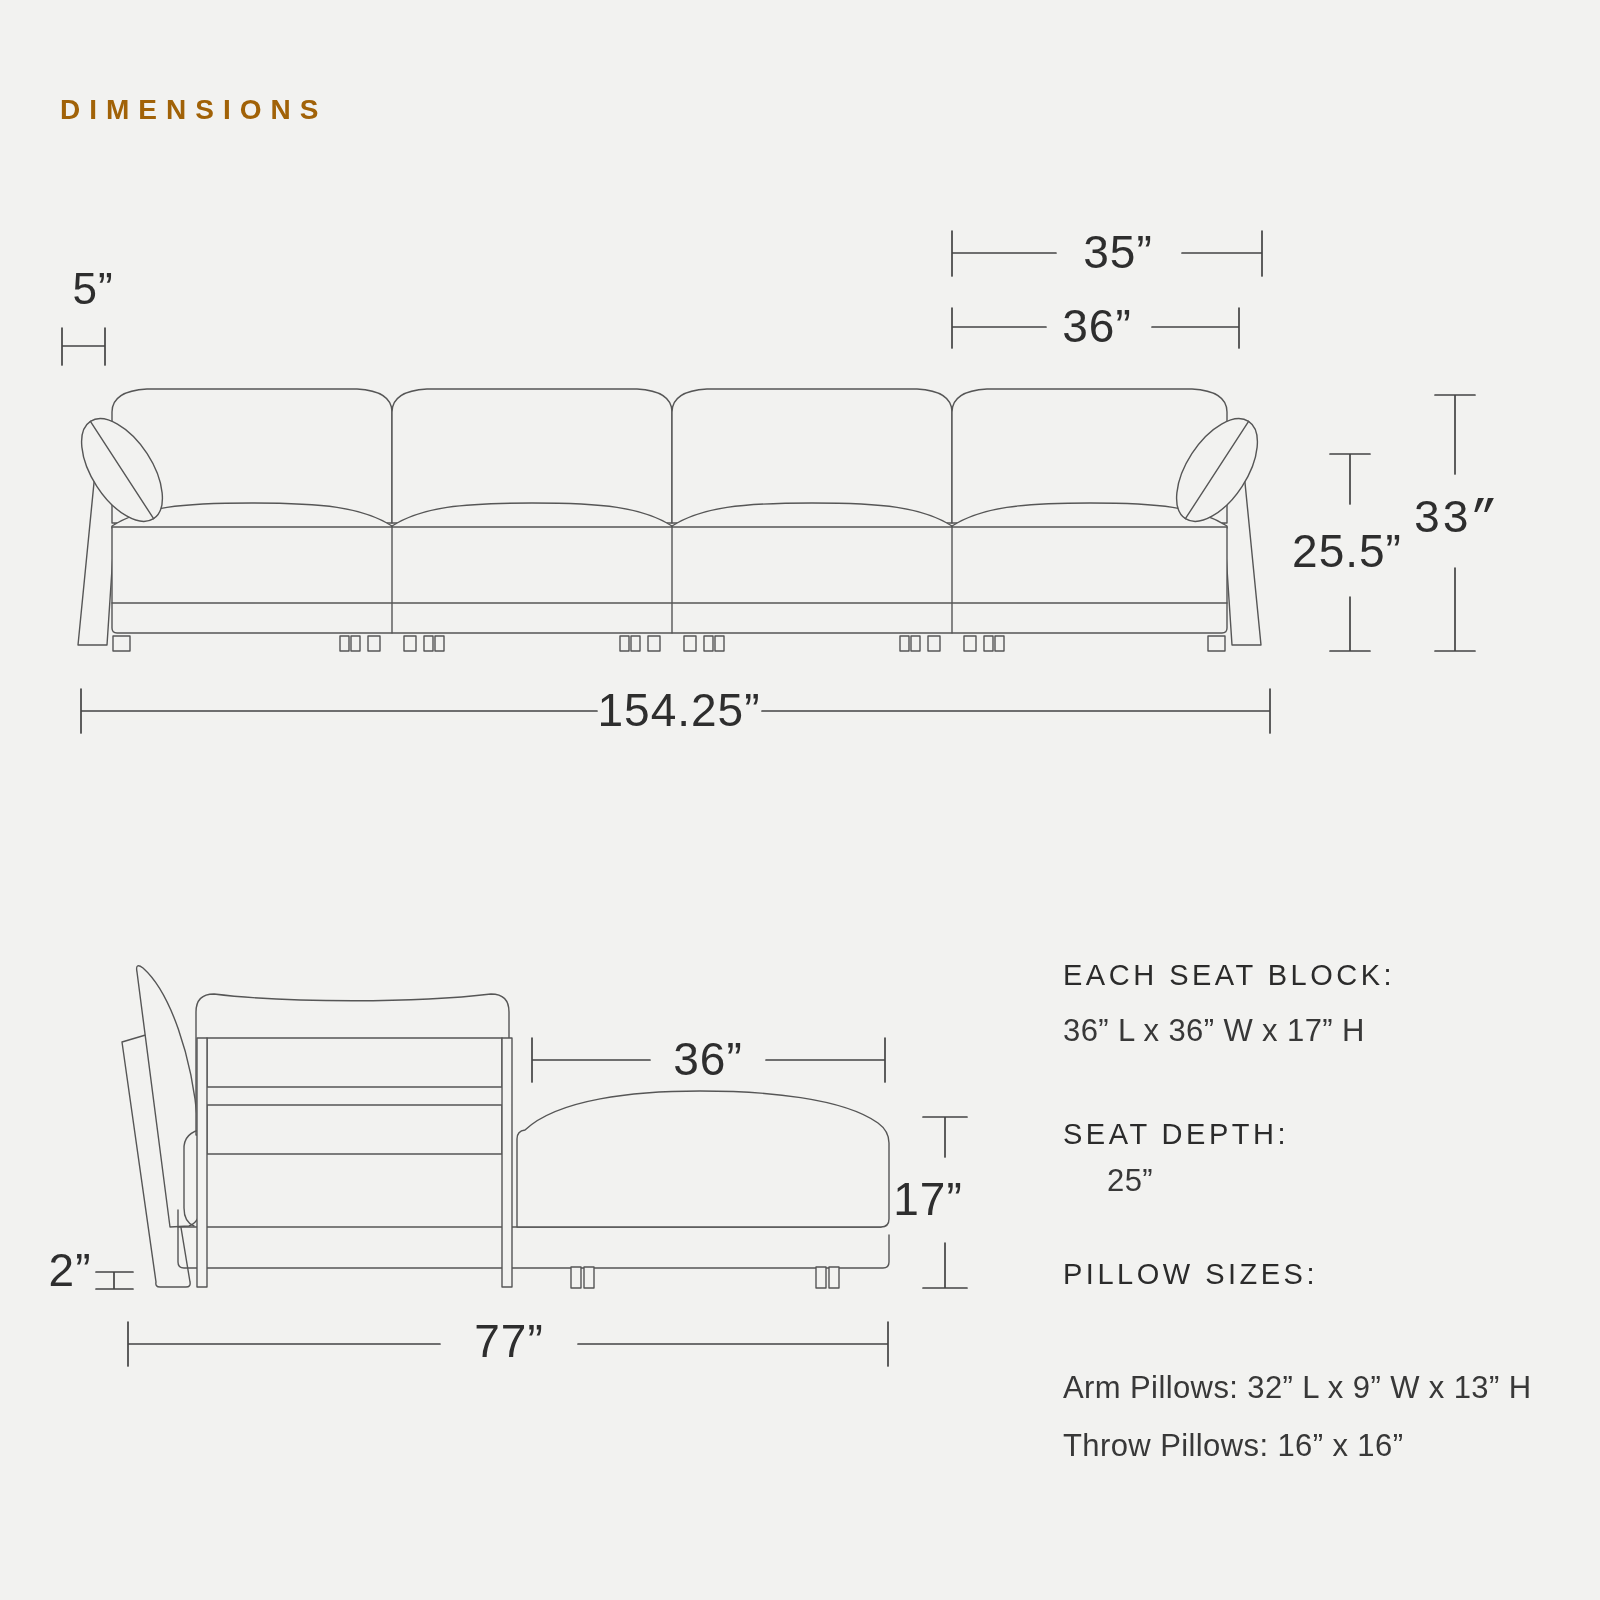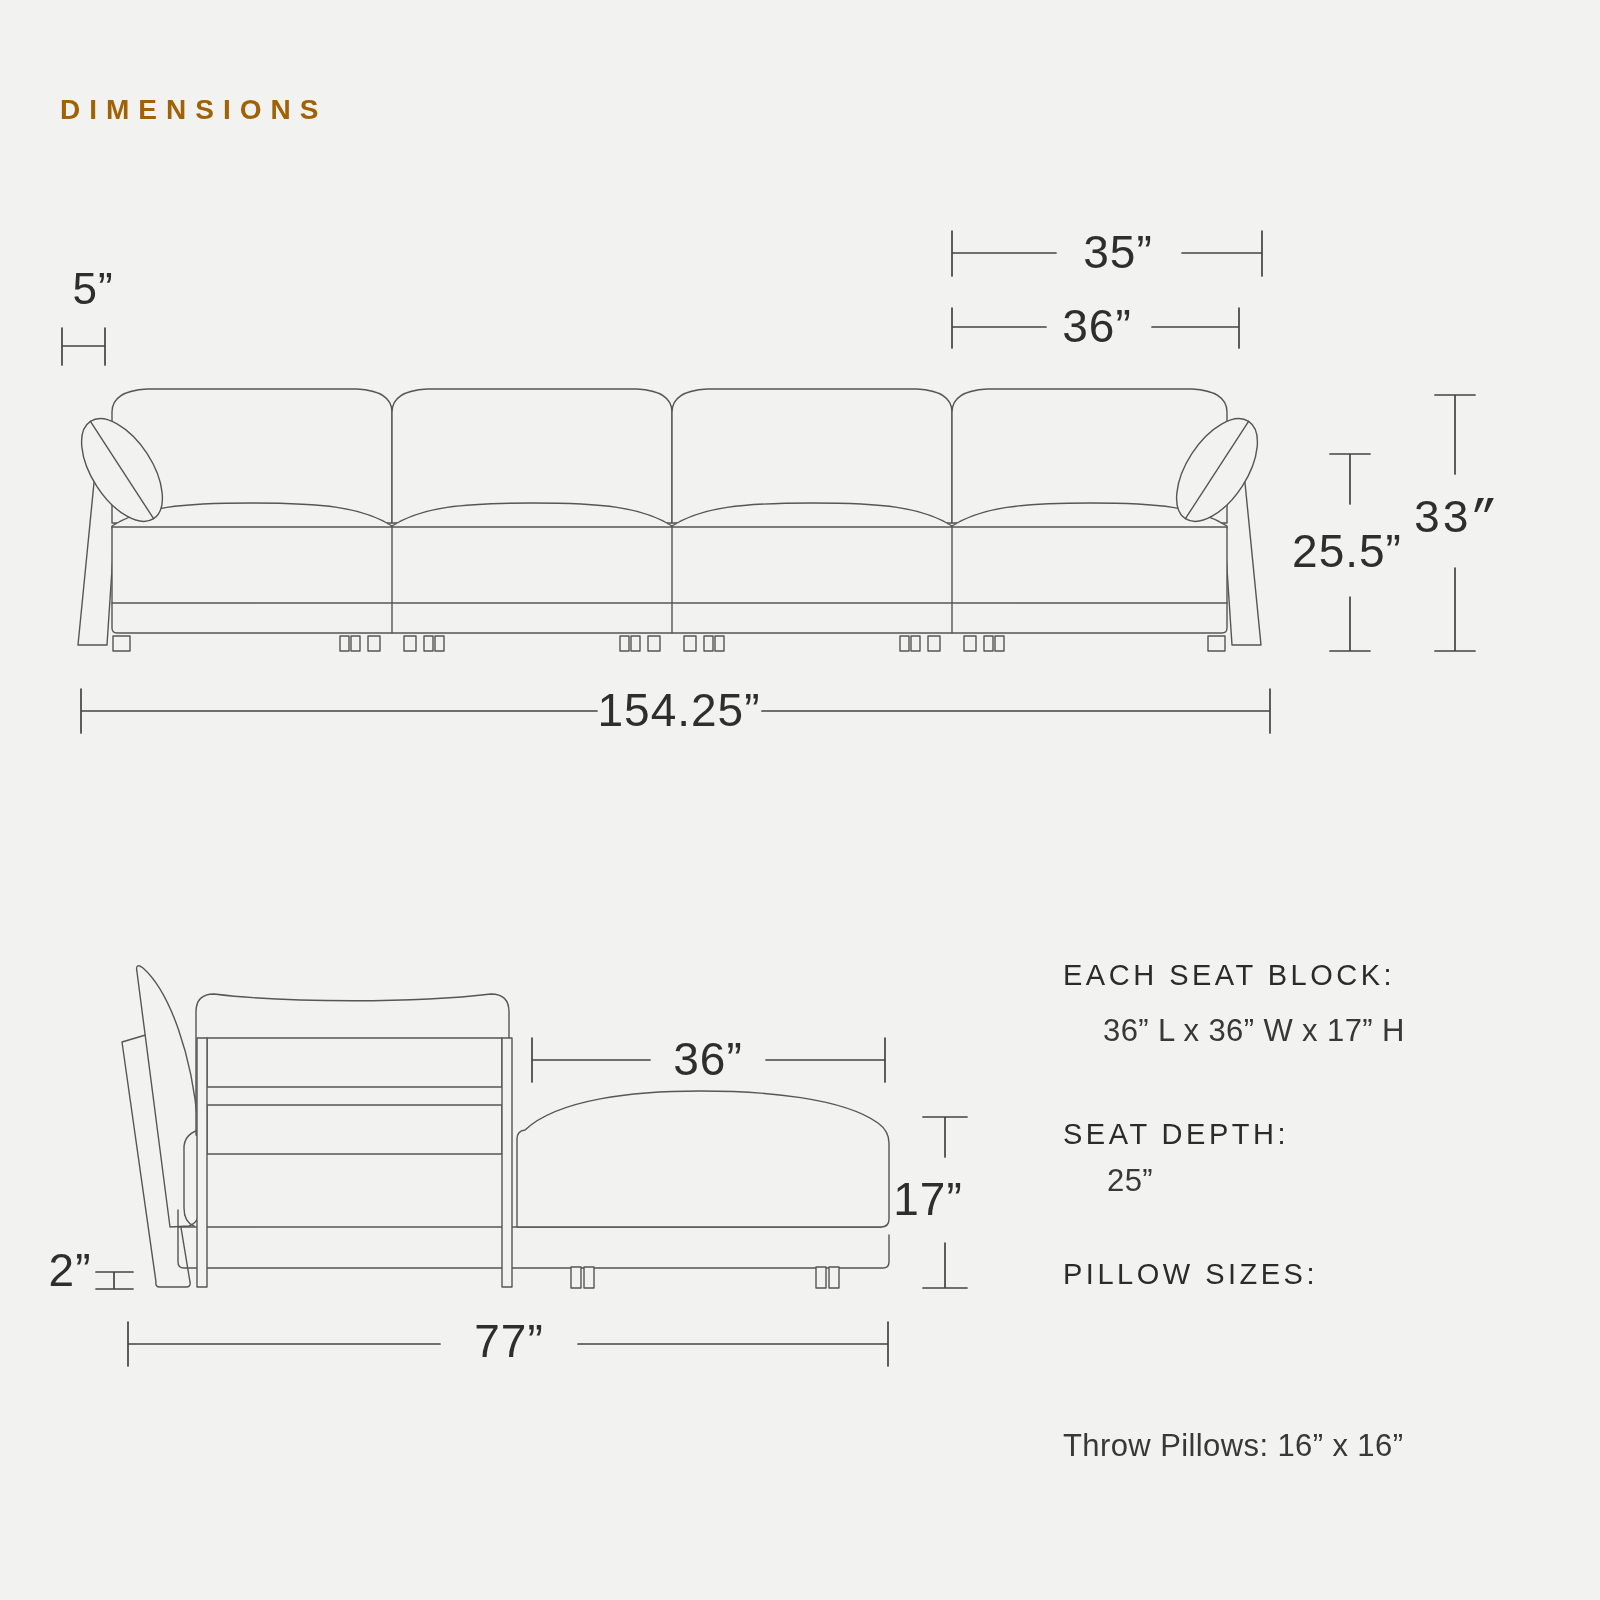--- a/index.html
+++ b/index.html
@@ -179,21 +179,22 @@
   <div class="dim-label" style="left:1347px;top:551px;">25.5”</div>
   <div class="dim-label" style="left:1456px;top:520px;font-family:Liberation Mono, monospace;">33”</div>
   <div class="dim-label" style="left:679px;top:710px;">154.25”</div>
 
   <div class="dim-label" style="left:708px;top:1059px;">36”</div>
   <div class="dim-label" style="left:928px;top:1199px;">17”</div>
   <div class="dim-label" style="left:70px;top:1270px;">2”</div>
   <div class="dim-label" style="left:509px;top:1341px;text-align:right;">77”</div>
 
   <div class="spec-h" style="top:958px;">EACH SEAT BLOCK:</div>
-  <div class="spec-v" style="top:1012px;margin-left:40px;">36” L x 36” W x 17” H</div>
+  <div class="spec-v" style="top:1012px;">36” L x 36” W x 17” H</div>
 
   <div class="spec-h" style="top:1117px;">SEAT DEPTH:</div>
   <div class="spec-v" style="top:1162px;margin-left:44px;">25”</div>
 
   <div class="spec-h" style="top:1257px;">PILLOW SIZES:</div>
+  <div class="spec-v" style="top:1369px;">Arm Pillows: 32” L x 9” W x 13” H</div>
   <div class="spec-v" style="top:1427px;text-align:center;">Throw Pillows: 16” x 16”</div>
 
 </div>
 
 </body></html>

